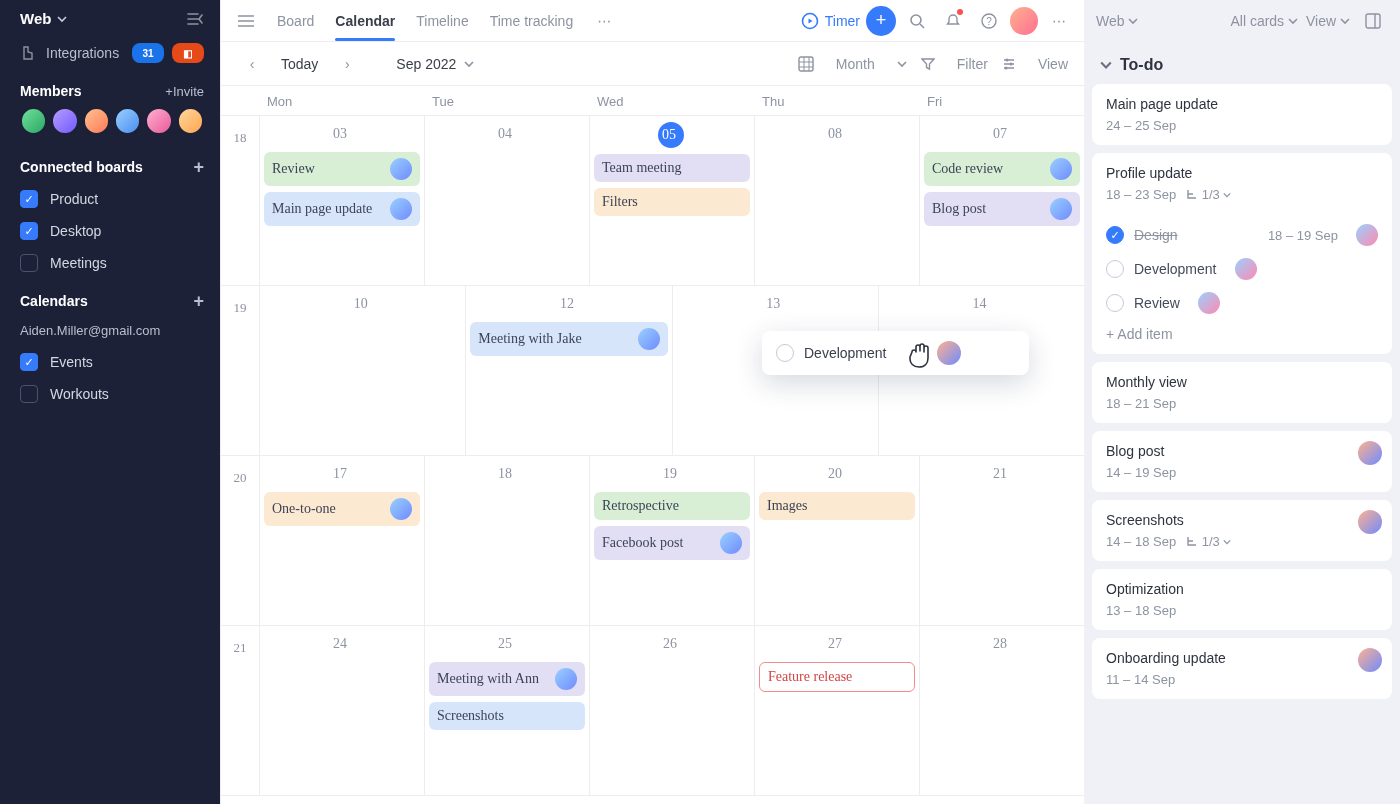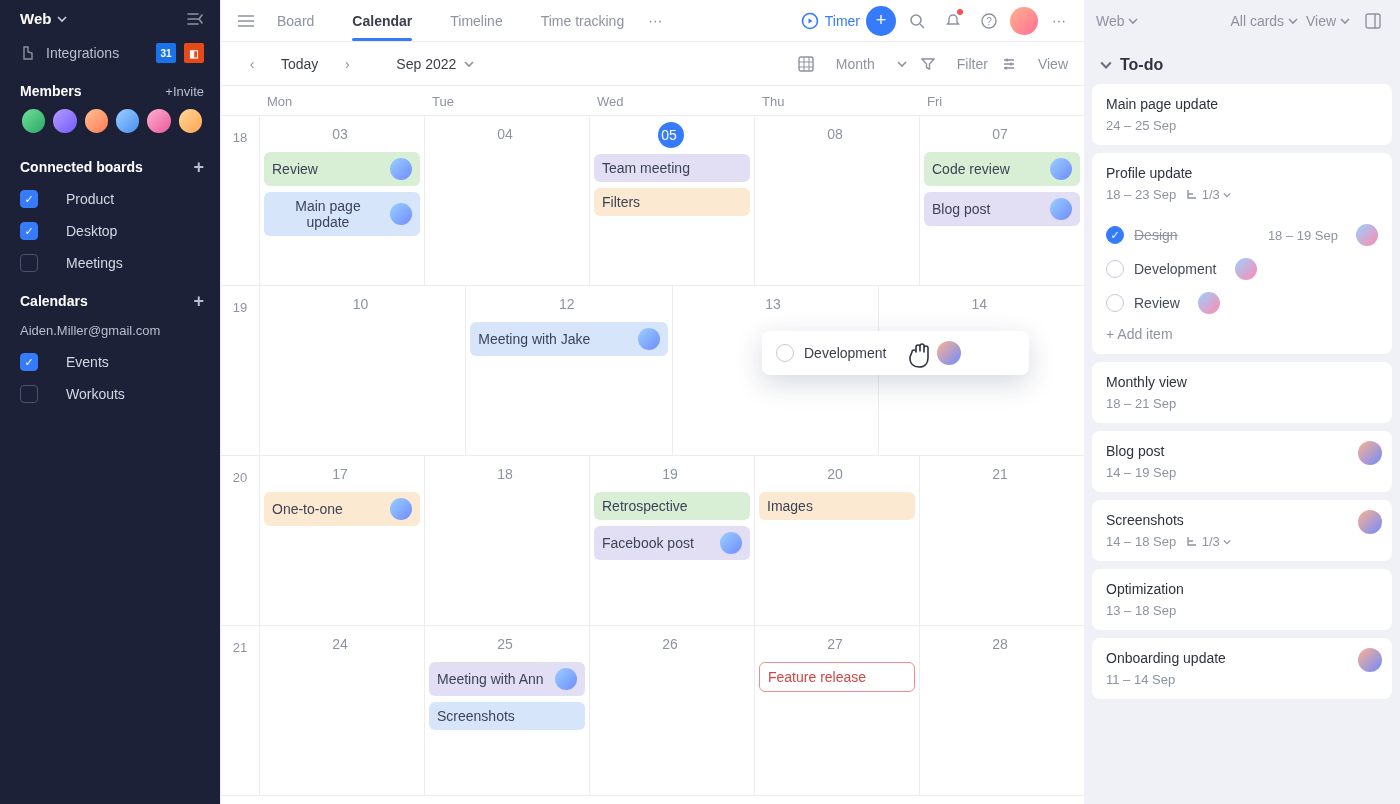--- a/index.html
+++ b/index.html
@@ -19,50 +19,50 @@
 }
 *{box-sizing:border-box;}
 body{margin:0;font-family:-apple-system,Segoe UI,Helvetica,Arial,sans-serif;font-size:14px;color:var(--text);background:#fff;width:1400px;height:804px;overflow:hidden;display:flex;}
 
 .sidebar{width:220px;background:var(--bg-dark);color:#fff;height:100%;display:flex;flex-direction:column;}
 .sb-top{display:flex;align-items:center;justify-content:space-between;padding:10px 16px 10px 20px;}
 .sb-title{font-weight:700;font-size:15px;display:flex;align-items:center;gap:6px;}
 .sb-int-row{display:flex;align-items:center;justify-content:space-between;padding:6px 16px 6px 20px;color:var(--text-light);}
 .sb-int-left{display:flex;align-items:center;gap:10px;}
 .sb-int-icons{display:flex;gap:8px;align-items:center;}
-.sb-int-badge{width:20px;height:20px;border-radius:2px;display:flex;align-items:center;justify-content:center;font-size:10px;font-weight:700;}
+.sb-int-badge{width:32px;height:20px;border-radius:8px;display:flex;align-items:center;justify-content:center;font-size:10px;font-weight:700;}
 .sb-h{display:flex;align-items:center;justify-content:space-between;padding:14px 16px 8px 20px;font-weight:700;color:#fff;}
 .sb-h .add{color:var(--text-light);font-size:18px;line-height:14px;}
 .sb-h .invite{color:var(--text-light);font-weight:400;font-size:13px;}
 .avatars{display:flex;gap:4px;padding:0 16px 10px 20px;}
 .avatar{width:28px;height:28px;border-radius:50%;background:linear-gradient(135deg,#ffb18f,#ff6f91);border:2px solid var(--bg-dark);}
-.sb-item{display:flex;align-items:center;gap:28px;padding:7px 16px 7px 20px;color:#d5d8e2;font-size:14px;}
+.sb-item{display:flex;align-items:center;gap:12px;padding:7px 16px 7px 20px;color:#d5d8e2;font-size:14px;}
 .sb-item .chk{width:18px;height:18px;border-radius:4px;border:1.5px solid #4a5270;display:flex;align-items:center;justify-content:center;}
 .sb-item .chk.on{background:var(--accent);border-color:var(--accent);}
 .sb-item .chk.on::after{content:"✓";color:#fff;font-size:11px;}
 .sb-sub{padding:6px 16px 8px 20px;color:var(--text-light);font-size:13px;}
 
 .main{flex:1;min-width:0;display:flex;flex-direction:column;border-left:1px solid var(--border);}
 .topbar{display:flex;align-items:center;height:42px;padding:0 10px;border-bottom:1px solid var(--border);gap:6px;}
-.topbar .tabs{display:flex;gap:38px;margin-left:10px;}
+.topbar .tabs{display:flex;gap:21px;margin-left:10px;}
 .tab{font-size:14px;color:var(--text-muted);padding:10px 0;position:relative;}
 .tab.active{color:var(--text);font-weight:600;}
 .tab.active::after{content:"";position:absolute;left:0;right:0;bottom:-2px;height:3px;background:var(--accent);border-radius:2px;}
 .topbar .spacer{flex:1;}
 .timer{color:var(--accent);display:flex;align-items:center;gap:6px;font-weight:500;}
 .icon-btn{width:30px;height:30px;display:flex;align-items:center;justify-content:center;color:var(--text-muted);border-radius:50%;}
 .plus-btn{width:30px;height:30px;border-radius:50%;background:var(--accent);color:#fff;display:flex;align-items:center;justify-content:center;font-size:18px;}
 .toolbar{display:flex;align-items:center;height:44px;padding:0 16px;border-bottom:1px solid var(--border);gap:14px;color:var(--text-muted);}
 .toolbar .today{color:var(--text);}
 .toolbar .sep{flex:1;}
 .viewopt{display:flex;align-items:center;gap:22px;}
 
 .cal-head{display:flex;padding-left:38px;border-bottom:1px solid var(--border);}
 .cal-head .dh{flex:1;padding:8px 8px 6px 8px;color:var(--text-muted);font-size:13px;}
-.cal-body{position:relative;}
+.cal-body{position:relative;font-family:Liberation Serif, serif;}
 .cal-row{display:flex;min-height:170px;border-bottom:1px solid var(--border);}
 .wk{width:38px;display:flex;align-items:flex-start;justify-content:center;padding-top:14px;color:var(--text-muted);font-size:13px;}
 .cell{flex:1;border-left:1px solid var(--border);padding:6px 4px;position:relative;text-align:center;}
 .dnum{padding:4px 4px 4px 0;color:var(--text-muted);}
 .dnum.today{display:inline-flex;width:26px;height:26px;border-radius:50%;background:var(--accent);color:#fff;align-items:center;justify-content:center;margin-left:-2px;}
 .event{display:flex;align-items:center;justify-content:space-between;gap:6px;padding:6px 8px;border-radius:6px;margin-top:6px;font-size:14px;color:#3d4356;}
 .event .av{width:22px;height:22px;border-radius:50%;background:linear-gradient(135deg,#9ad0ff,#6f8bff);flex:none;}
 .ev-green{background:var(--green);}
 .ev-purple{background:var(--purple);}
 .ev-blue{background:var(--blue);}

